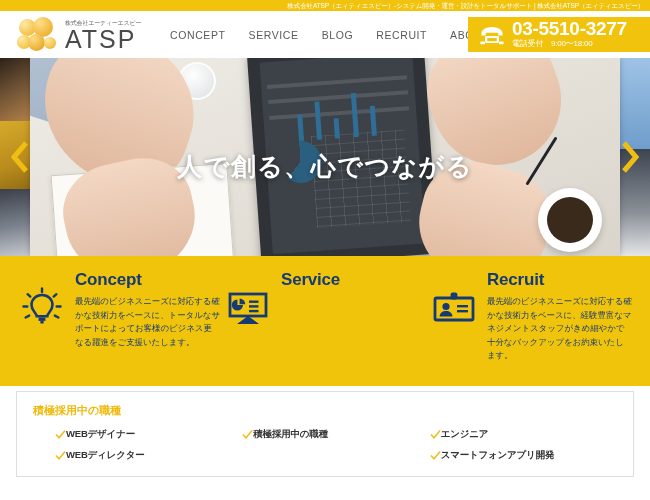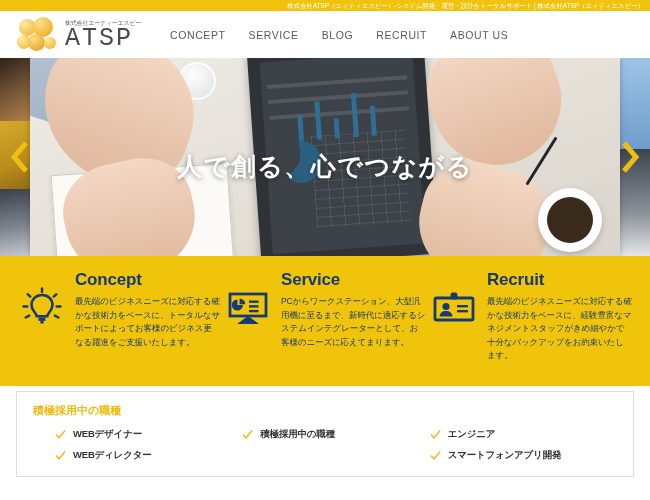--- a/index.html
+++ b/index.html
@@ -31,21 +31,21 @@
   .logo-mark { position: relative; width: 44px; height: 36px; flex: 0 0 44px; }
   .logo-mark .b { position: absolute; border-radius: 50%; }
   .logo-mark .b1 { width:17px; height:17px; left:3px;  top:2px;  background: radial-gradient(circle at 32% 28%, #ffe9a8, #eeb11c); }
   .logo-mark .b2 { width:20px; height:20px; left:17px; top:0px;  background: radial-gradient(circle at 32% 28%, #ffdf8d, #e8a413); }
   .logo-mark .b3 { width:14px; height:14px; left:1px;  top:18px; background: radial-gradient(circle at 32% 28%, #ffe9a8, #f0b81f); }
   .logo-mark .b4 { width:17px; height:17px; left:12px; top:17px; background: radial-gradient(circle at 32% 28%, #ffdd85, #e0990c); }
   .logo-mark .b5 { width:12px; height:12px; left:28px; top:20px; background: radial-gradient(circle at 32% 28%, #ffe7a0, #eeae18); }
   .logo-text { padding-left: 5px; }
   .logo-kana { font-size: 6px; color:#6b6b6b; letter-spacing:-0.2px; display:block; line-height: 8px;}
   .logo-name {
-    font-family: Liberation Mono, monospace;
+    font-family: Liberation Sans, sans-serif;
     font-size: 25px; color:#4a4a4a; letter-spacing: 2px; line-height: 24px; display:block;
   }
 
   .nav { display: flex; align-items: center; gap: 23px; margin-left: 10px; }
   .nav a {
     font-size: 10.5px; color: #5a5a5a; text-decoration: none;
     letter-spacing: 0.6px; white-space: nowrap; cursor: pointer;
   }
 
   .phone-box {
@@ -131,21 +131,21 @@
   .feat-text { font-size: 8.5px; color:#163A74; line-height: 13.5px; letter-spacing:-0.1px; }
 
   
   .card-area { padding: 5px 16px 0 16px; }
   .card {
     border: 1px solid #dedede; background:#fff; padding: 11px 16px 14px 16px; height: 86px;
   }
   .card-title { font-size: 11px; font-weight:bold; color:#F0B90A; margin-bottom: 10px; letter-spacing:0px; }
   .jobs { display:flex; padding-left: 22px; }
   .job-col { width: 33.33%; }
-  .job { display:flex; align-items:center; gap:7px; margin-bottom: 8px; }
+  .job { display:flex; align-items:center; gap:0; margin-bottom: 8px; }
   .check { width: 11px; height: 11px; flex:0 0 11px; }
   .job-label { font-size: 9.5px; font-weight:bold; color:#333333; letter-spacing:-0.2px; white-space:nowrap; }
 </style>
 </head>
 <body>
 
 <div class="page">
 
   <div class="topbar">
     <span class="topbar-text">株式会社ATSP（エィティエスピー）-システム開発・運営・設計をトータルサポート | 株式会社ATSP（エィティエスピー）</span>
@@ -168,20 +168,33 @@
     </div>
 
     <div class="nav">
       <a>CONCEPT</a>
       <a>SERVICE</a>
       <a>BLOG</a>
       <a>RECRUIT</a>
       <a>ABOUT US</a>
     </div>
 
+    <div class="phone-box">
+      <svg class="phone-icon" viewBox="0 0 26 20">
+        <path d="M13 2C7 2 2.5 4.8 2.5 8.3v2.2h4.2V8.6c0-.5.4-.9.9-.9h10.8c.5 0 .9.4.9.9v1.9h4.2V8.3C23.5 4.8 19 2 13 2z" fill="#ffffff"></path>
+        <rect x="6" y="11" width="14" height="7" rx="1.4" fill="#ffffff"></rect>
+        <rect x="8.2" y="13" width="9.6" height="3.2" rx="0.6" fill="#F2C30D"></rect>
+        <rect x="1.2" y="16.6" width="5" height="2.6" rx="1.2" fill="#ffffff"></rect>
+        <rect x="19.8" y="16.6" width="5" height="2.6" rx="1.2" fill="#ffffff"></rect>
+      </svg>
+      <div>
+        <div class="phone-num">03-5510-3277</div>
+        <div class="phone-sub">電話受付　9:00〜18:00</div>
+      </div>
+    </div>
   </div>
 
   <div class="hero">
 
     <div class="slide-side left">
       <div class="side-a"></div>
         <div class="side-b"></div>
         <div class="side-c"></div>
     </div>
     <div class="slide-side right">
@@ -260,21 +273,20 @@
           <g fill="#163A74">
             <rect x="23" y="14.5" width="9.5" height="2.4"></rect>
             <rect x="23" y="19.2" width="9.5" height="2.4"></rect>
             <rect x="23" y="23.9" width="9.5" height="2.4"></rect>
           </g>
           <path d="M22 30 L33 38 L11 38 Z" fill="#163A74"></path>
         </svg>
       </div>
       <div class="feat-body">
         <div class="feat-title">Service</div>
-        <div class="feat-text">PCからワークステーション、大型汎用機に至るまで、新時代に適応するシステムインテグレーターとして、お客様のニーズに応えてまります。</div>
       </div>
     </div>
 
     <div class="feat">
       <div class="feat-icon">
         <svg width="44" height="44" viewBox="0 0 44 44">
           <rect x="3" y="12" width="38" height="22" rx="1.5" fill="none" stroke="#163A74" stroke-width="2.8"></rect>
           <rect x="18.6" y="6.5" width="6.8" height="7" rx="2" fill="#163A74"></rect>
           <circle cx="14" cy="20.5" r="3.6" fill="#163A74"></circle>
           <path d="M7.6 30.5c0-3.6 2.9-5.6 6.4-5.6s6.4 2 6.4 5.6z" fill="#163A74"></path>

